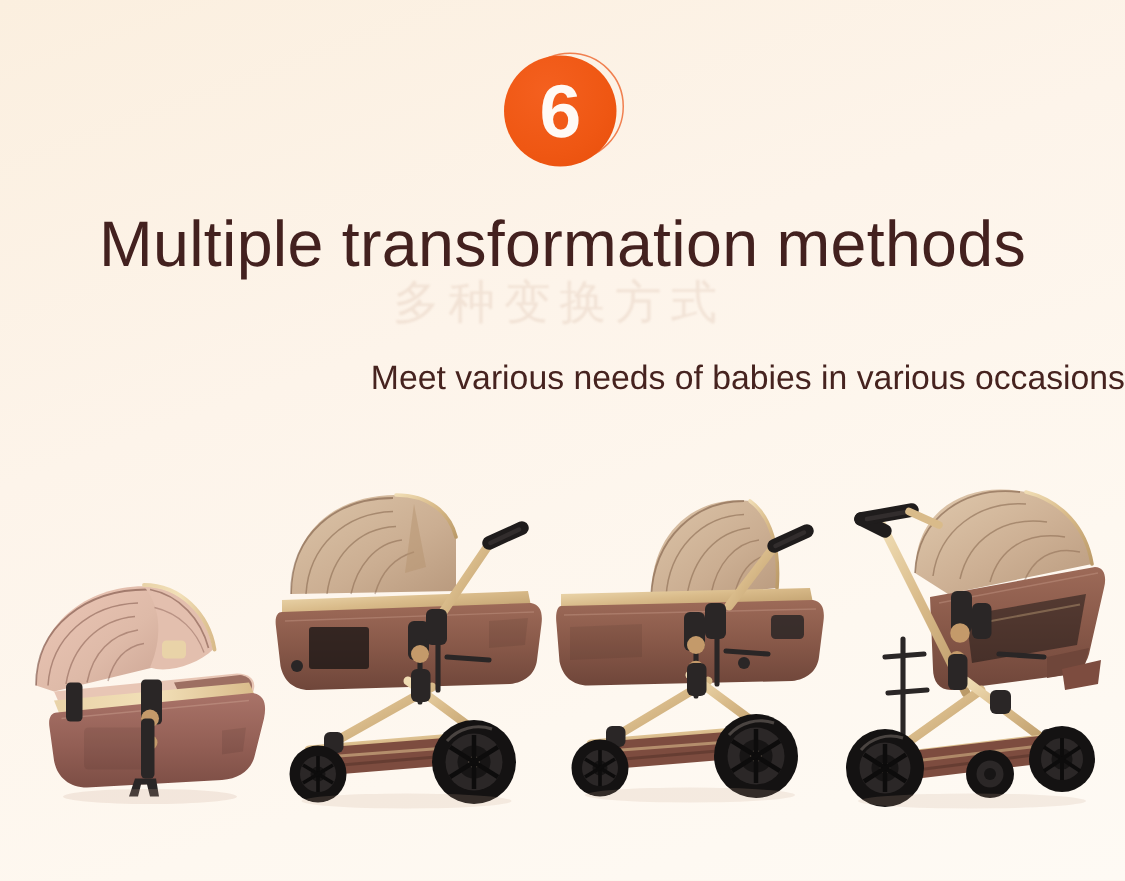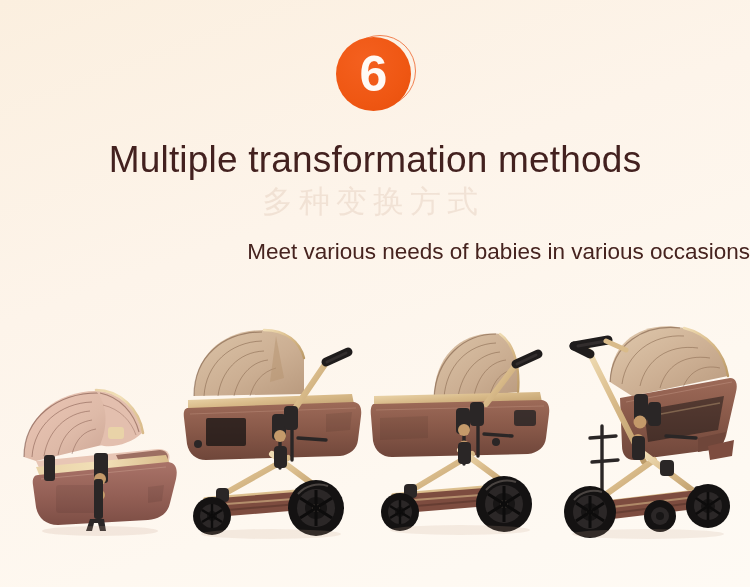--- a/index.html
+++ b/index.html
@@ -66,21 +66,21 @@
     letter-spacing: 0;
   }
 
   
   .headline {
     position: absolute;
     left: 0;
     top: 139px;
     width: 750px;
     text-align: center;
-    font-size: 37px;
+    font-size: 43px;
     color: #43211f;
     letter-spacing: .2px;
     white-space: nowrap;
   }
   .ghost {
     position: absolute;
     left: 0;
     top: 181px;
     width: 746px;
     text-align: center;

